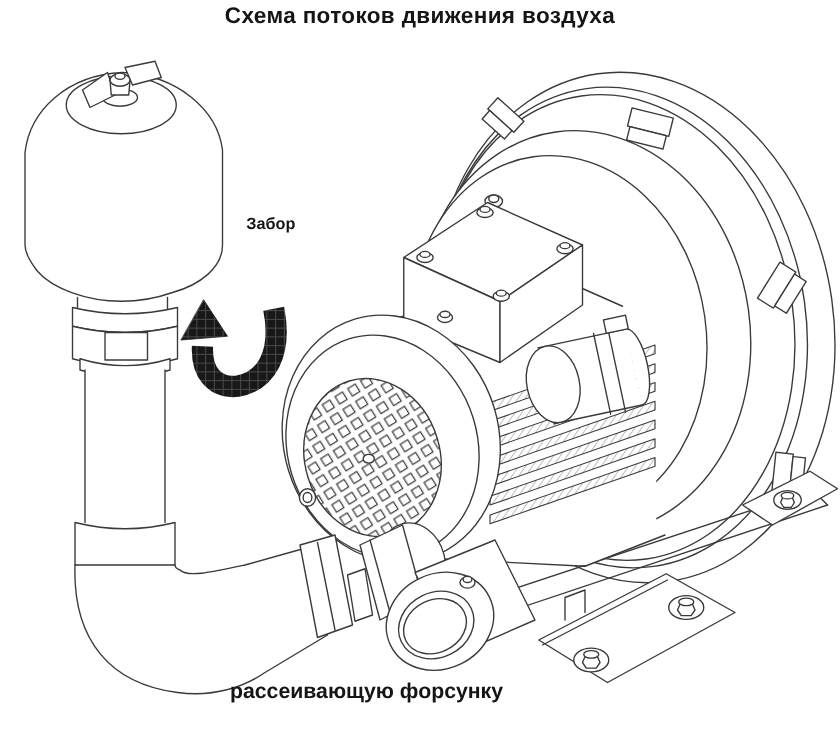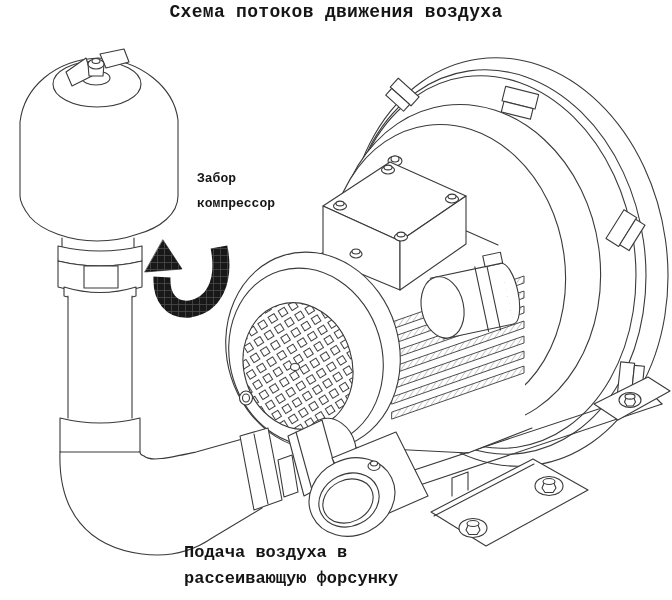--- a/index.html
+++ b/index.html
@@ -1,17 +1,17 @@
 <!DOCTYPE html>
 <html><head>
 <meta charset="utf-8">
 <style>
   html,body{margin:0;padding:0;background:#ffffff;}
   #stage{position:relative;width:672px;height:600px;background:#ffffff;overflow:hidden;
-         font-family:Liberation Mono, monospace;}
+         font-family:Liberation Sans, sans-serif;}
   #stage svg{position:absolute;left:0;top:0;}
   .label{position:absolute;font-weight:bold;color:#151515;}
   #title-label{top:2px;left:0;width:672px;text-align:center;font-size:18px;letter-spacing:.3px;}
   #intake-label{top:166px;left:197px;font-size:13px;line-height:25px;}
   #outlet-label{top:540px;left:184px;font-size:17px;line-height:26px;}
   .lbl-line{white-space:nowrap;}
 </style>
 </head>
 <body>
 
@@ -220,21 +220,19 @@
       <polygon points="145,272 182,269 163,240" fill="url(#arrtex)" stroke="#161616" stroke-width="0.6"></polygon>
     </g>
 
   </g>
 </svg>
 
 <div class="label" id="title-label">Схема потоков движения воздуха</div>
 
 <div class="label" id="intake-label">
   <div class="lbl-line">Забор</div>
-  <div class="lbl-line">компрессор</div>
 </div>
 
 <div class="label" id="outlet-label">
-  <div class="lbl-line">Подача воздуха в</div>
   <div class="lbl-line">рассеивающую форсунку</div>
 </div>
 
 </div>
 
 </body></html>

